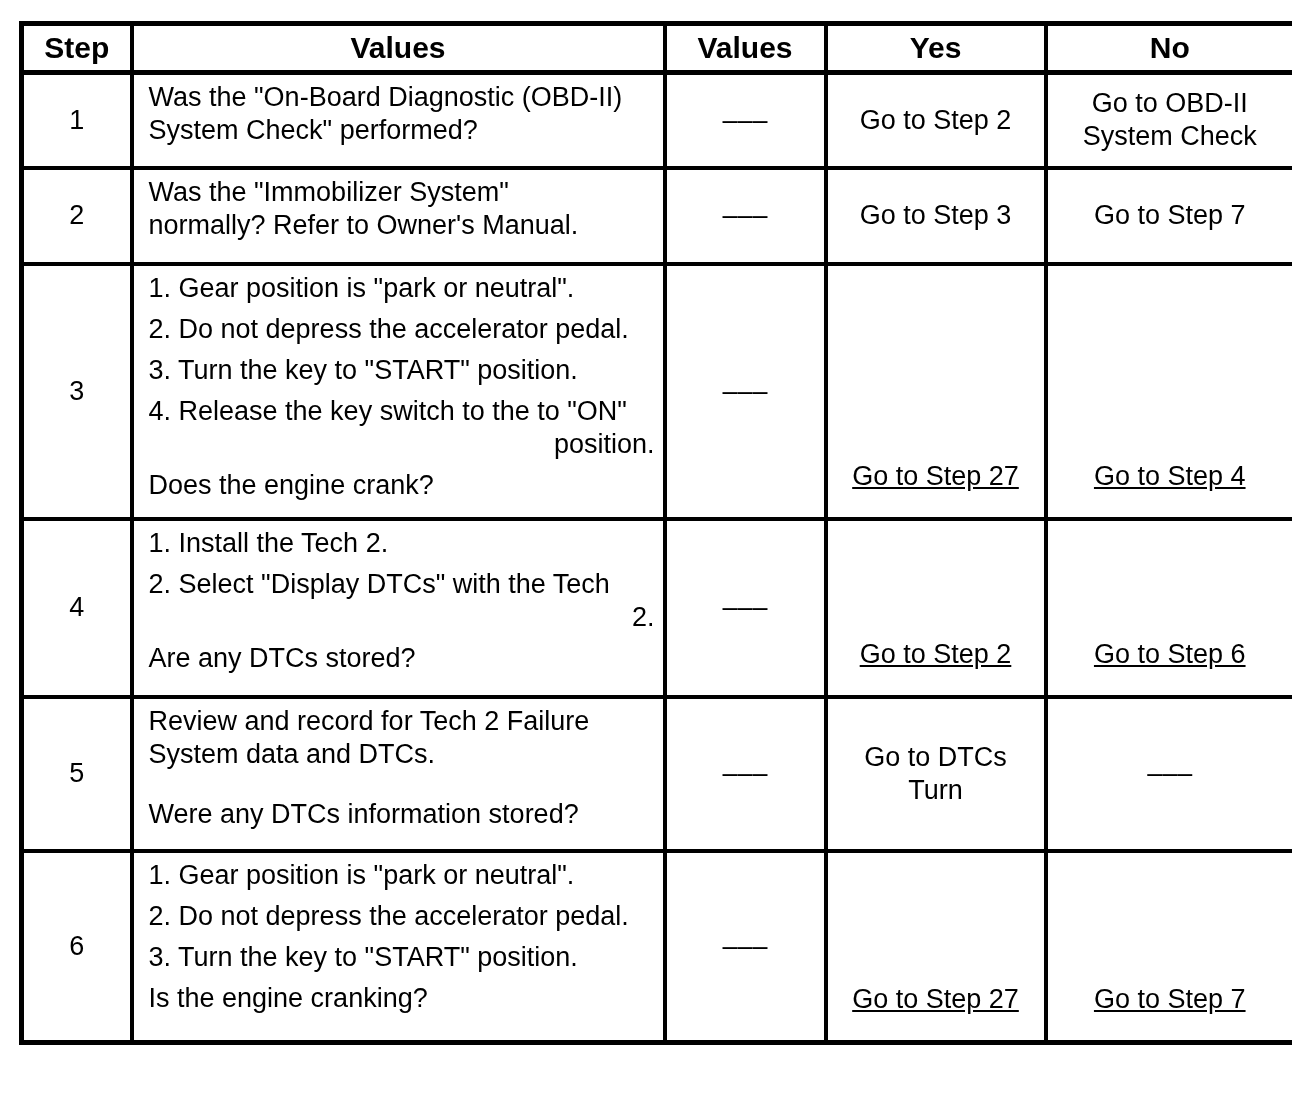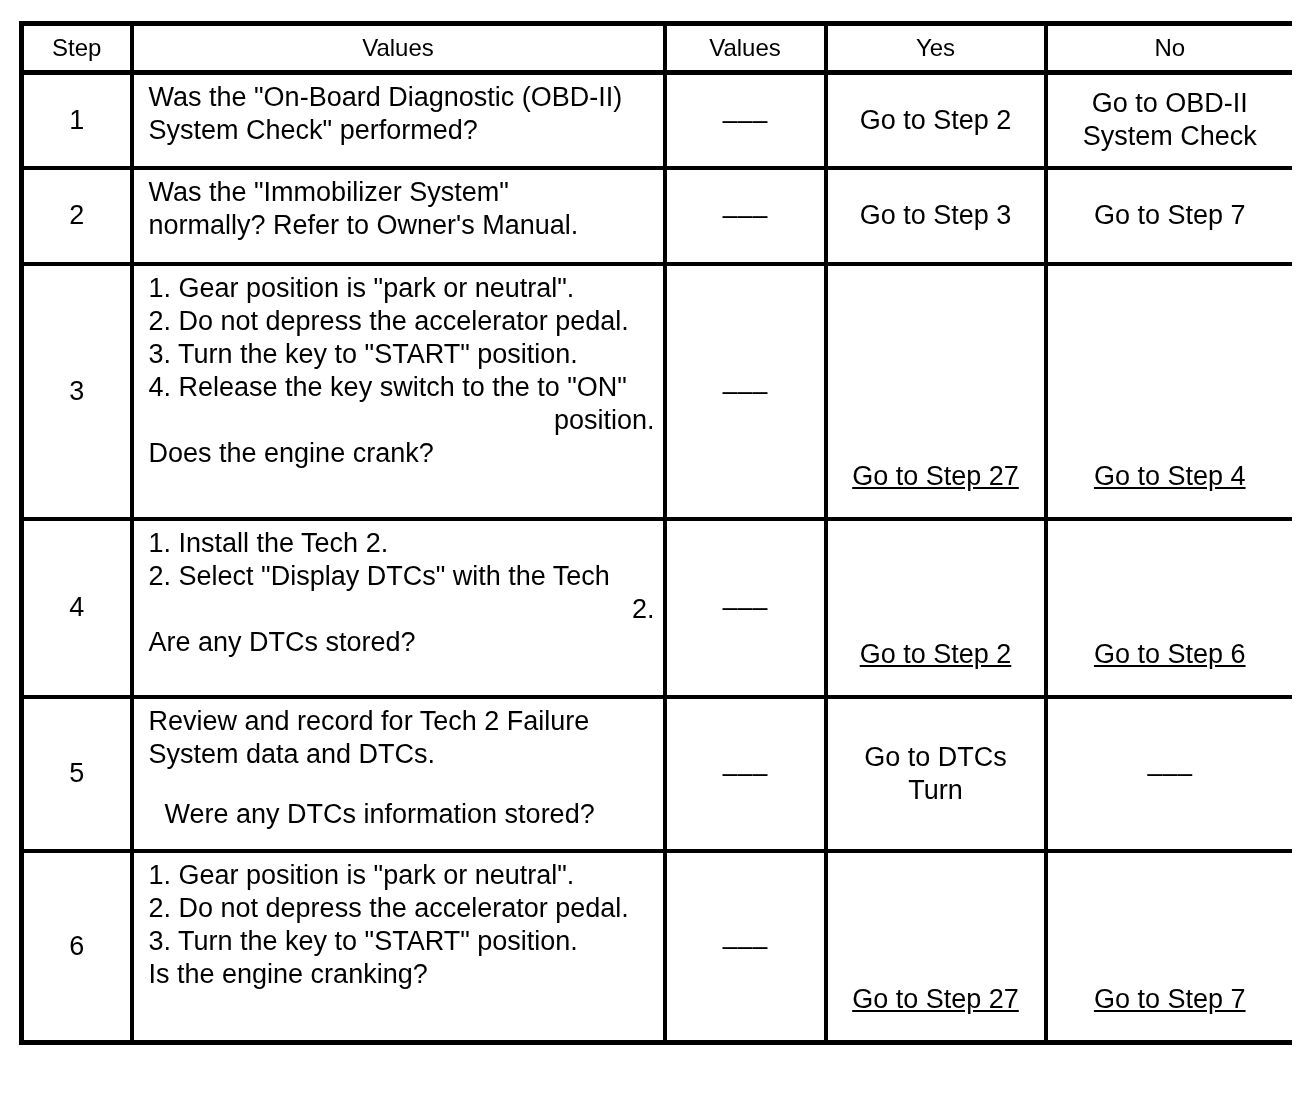--- a/index.html
+++ b/index.html
@@ -31,22 +31,22 @@
   }
   table.diag, table.diag th, table.diag td {
     border: 4px solid #000000;
   }
   table.diag {
     border-width: 5px;
   }
   table.diag thead th {
     border-bottom-width: 5px;
     height: 44px;
-    font-size: 24px;
-    font-weight: normal;
+    font-size: 30px;
+    font-weight: bold;
     text-align: center;
     vertical-align: middle;
     padding: 0;
   }
   col.c-step   { width: 110px; }
   col.c-action { width: 533px; }
   col.c-values { width: 161px; }
   col.c-yes    { width: 220px; }
   col.c-no     { width: 249px; }
 
@@ -66,25 +66,25 @@
   }
   td.action-cell {
     vertical-align: top;
     text-align: left;
     padding: 6px 8px 6px 15px;
   }
   .line { line-height: 33px; }
   .line.item {
     padding-left: 34px;
     text-indent: -34px;
-    margin-top: 0;
+    margin-top: 8px;
   }
   .line.cont { padding-left: 34px; text-align: right; }
-  .line.question { }
-  .line.spaced  { margin-top: 27px; margin-left: 16px; }
+  .line.question { margin-top: 8px; }
+  .line.spaced  { margin-top: 27px; }
   td.action-cell .line:first-child { margin-top: 0; }
 
   td.values-cell {
     text-align: center;
     vertical-align: middle;
     padding: 0;
   }
   td.yes-cell, td.no-cell {
     text-align: center;
     vertical-align: middle;

